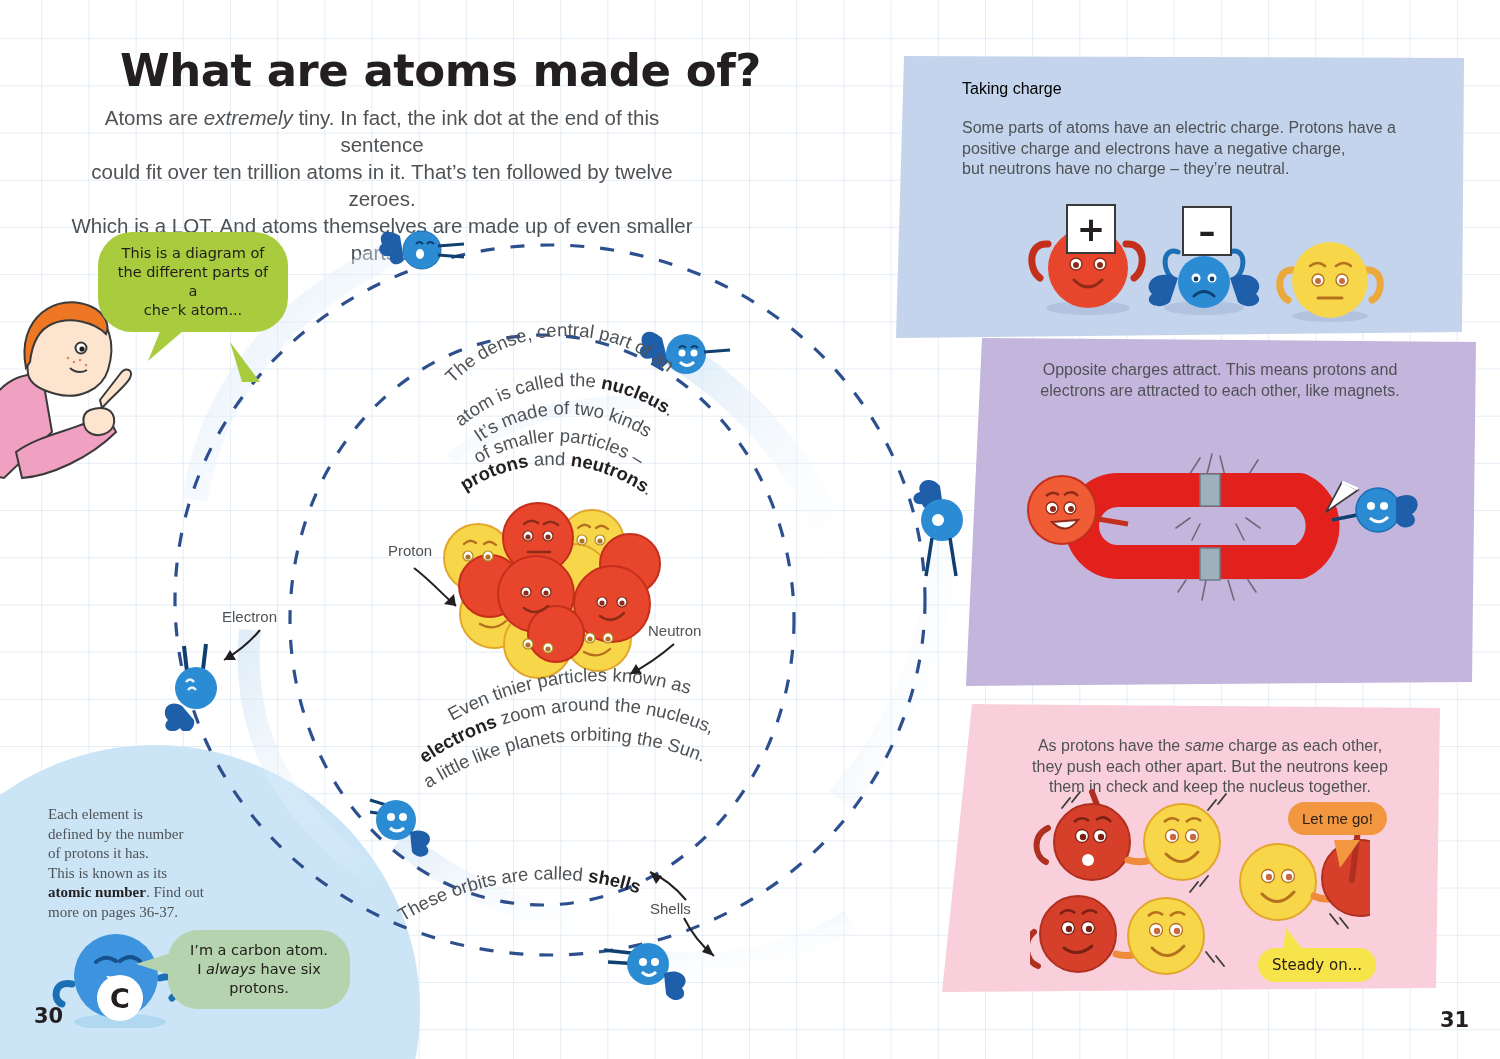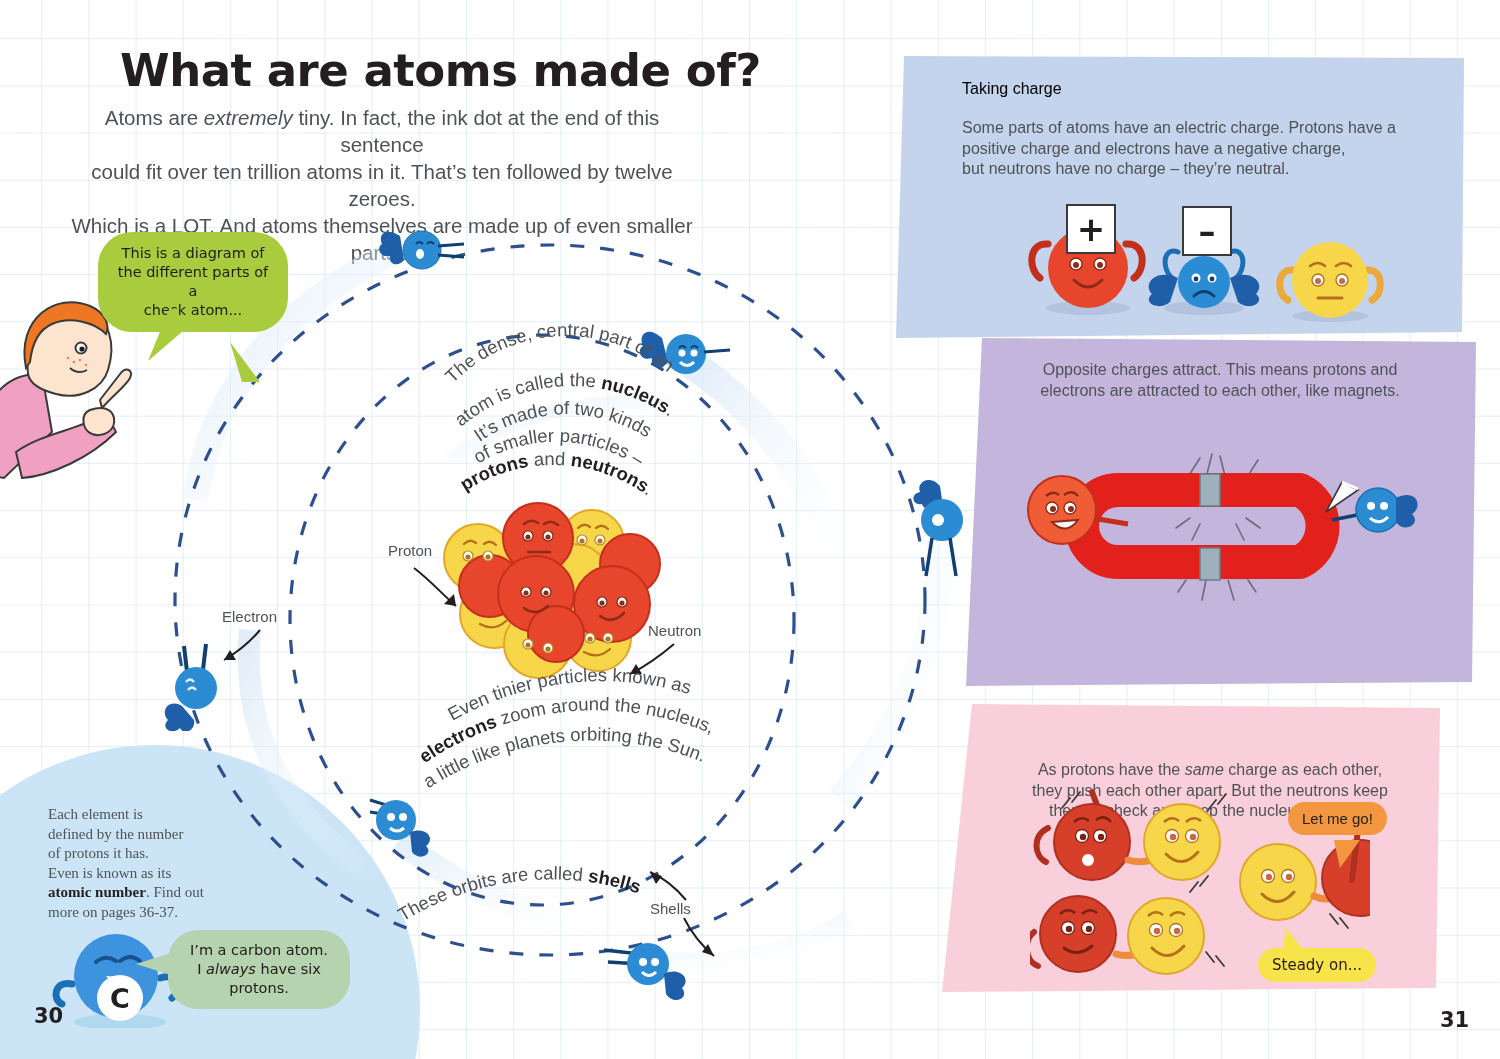--- a/index.html
+++ b/index.html
@@ -347,21 +347,21 @@
     <svg width="260" height="70">
       <path id="sarc1" d="M8,44 A280,280 0 0 1 242,18" fill="none"></path>
       <text class="curvedtxt"><textPath href="#sarc1" startOffset="50%" text-anchor="middle">These orbits are called <tspan font-weight="bold" fill="#231f20">shells</tspan>.</textPath></text>
     </svg>
   </div>
 
   <div class="abs nosel" id="elemtext">
     <span>Each element is</span><br>
     <span>defined by the number</span><br>
     <span>of protons it has.</span><br>
-    <span>Even is known as its</span><br>
+    <span>This is known as its</span><br>
     <b>atomic number</b><span>. Find out</span><br>
     <span>more on pages 36-37.</span>
   </div>
 
   <svg class="abs" style="left:48px;top:918px;" width="160" height="110">
     <ellipse cx="72" cy="104" rx="46" ry="8" fill="#b0d8f0"></ellipse>
     <path d="M24,66 C6,62 4,82 14,86" stroke="#1b6fb4" stroke-width="7" fill="none" stroke-linecap="round"></path>
     <path d="M112,60 C132,54 134,72 124,80" stroke="#1b6fb4" stroke-width="7" fill="none" stroke-linecap="round"></path>
     <circle cx="68" cy="58" r="42" fill="#3d93dd"></circle>
     <path d="M48,44 q10,-8 20,-1" stroke="#17528f" stroke-width="4" fill="none" stroke-linecap="round"></path>
@@ -501,21 +501,21 @@
 
   <svg class="abs" style="left:1320px;top:480px;" width="50" height="40">
     <path d="M22,2 L6,32 L38,10 Z" fill="#fff" stroke="#3a3a3a" stroke-width="1.6"></path>
     <path d="M22,2 L38,9" stroke="#fff" stroke-width="3"></path>
   </svg>
 
 
   <svg class="abs" style="left:930px;top:704px;" width="510" height="290">
     <polygon points="42,0 510,4 506,284 12,288" fill="#f9cfdb"></polygon>
   </svg>
-  <div class="abs nosel panel" style="left:990px;top:760px;width:440px;text-align:center;">
+  <div class="abs nosel panel" style="left:990px;top:736px;width:440px;text-align:center;">
     <div class="ptext">
       <span><span>As protons have the </span><em>same</em><span> charge as each other,</span></span><br>
       <span>they push each other apart. But the neutrons keep</span><br>
       <span>them in check and keep the nucleus together.</span>
     </div>
   </div>
 
   <svg class="abs" style="left:1030px;top:786px;" width="340" height="190">
 
     <g stroke="#3a3a3a" stroke-width="1.8" fill="none" stroke-linecap="round">

